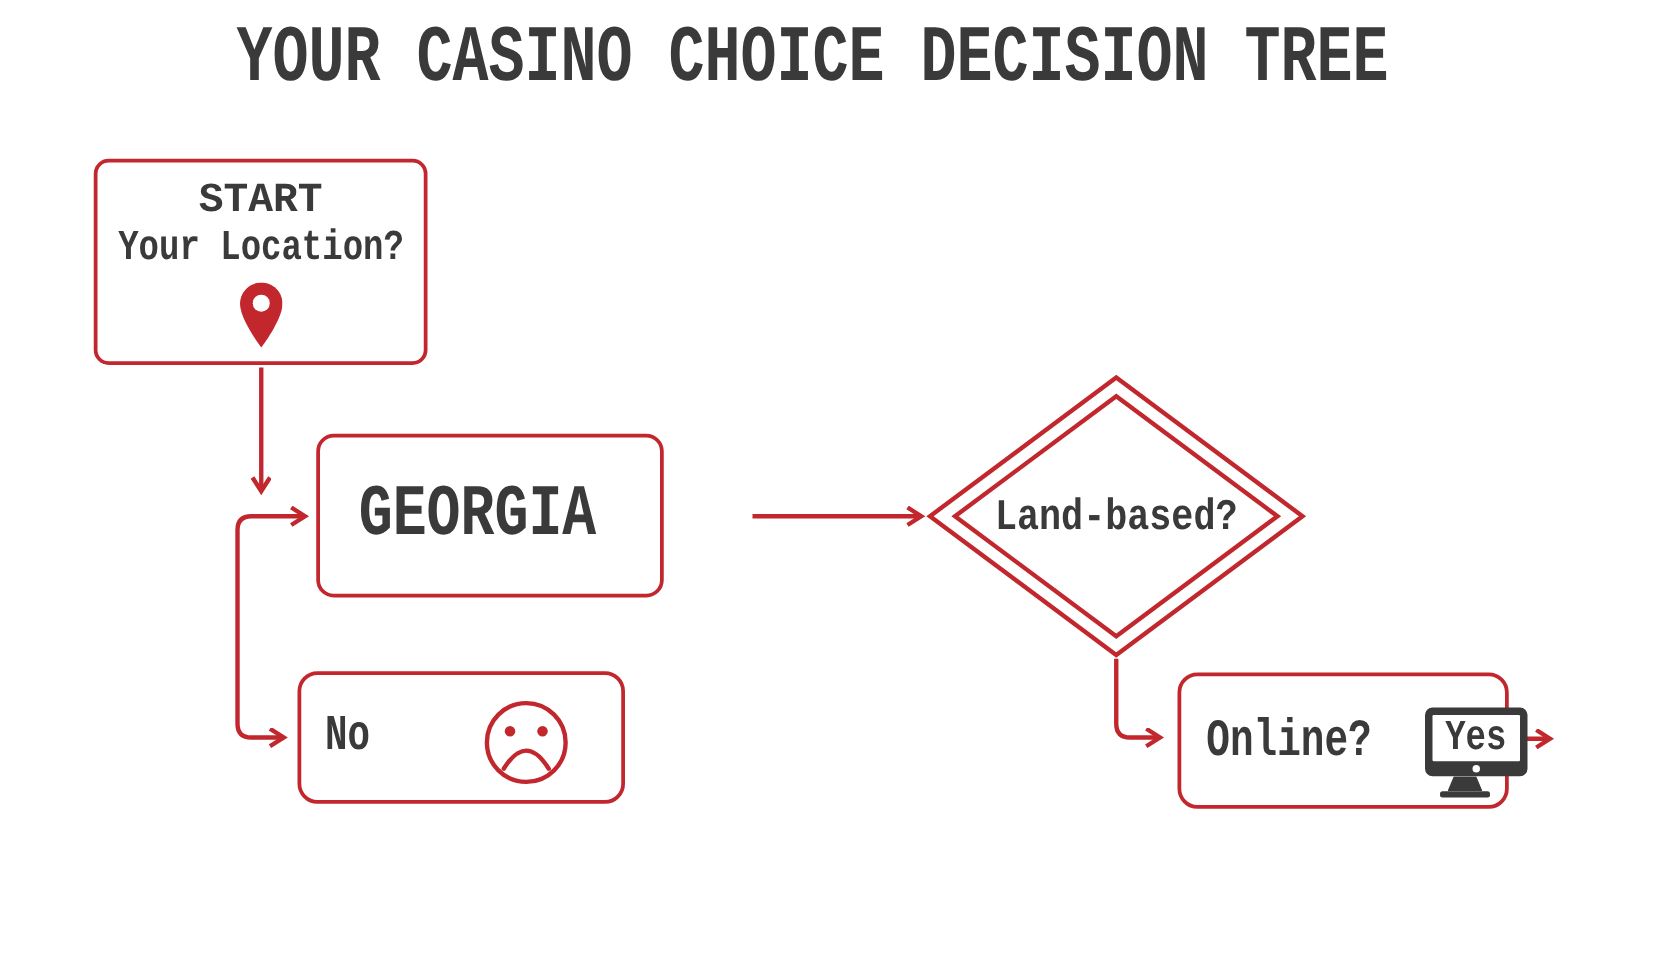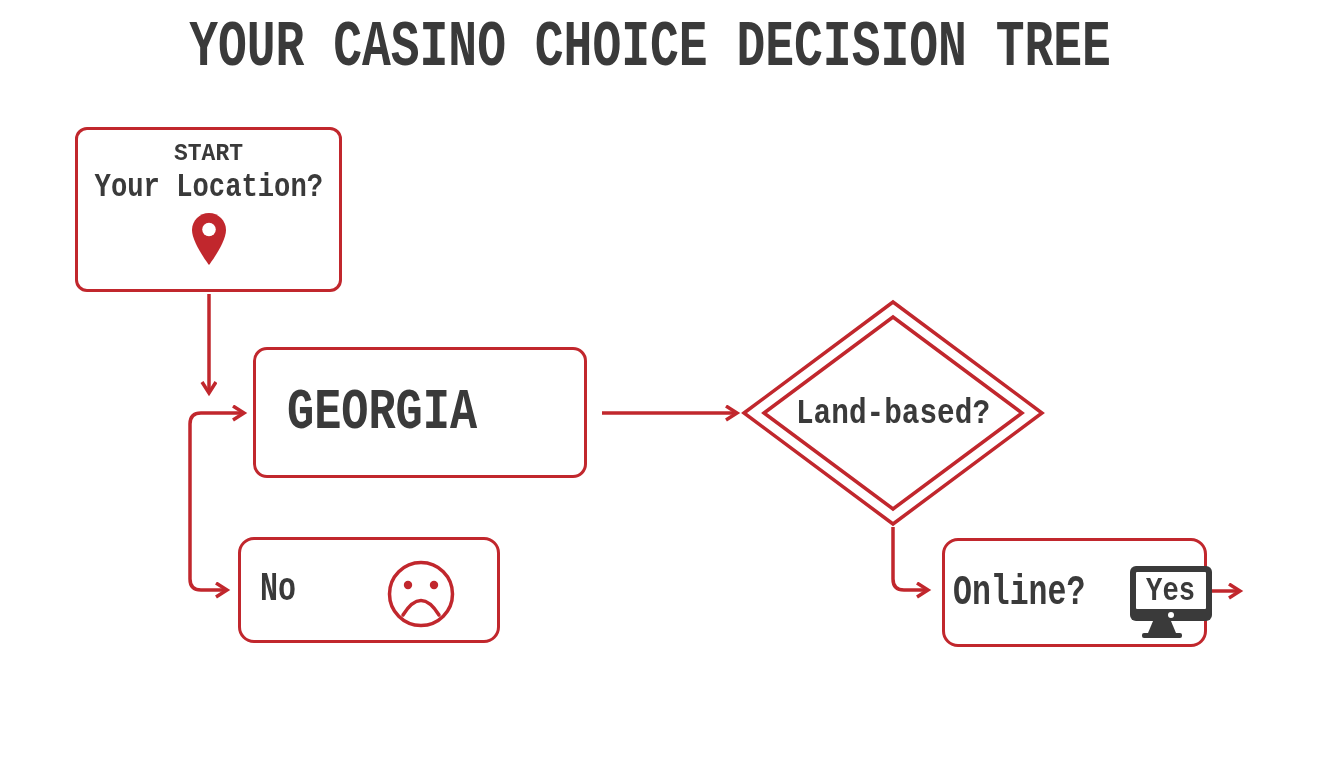--- a/index.html
+++ b/index.html
@@ -39,31 +39,31 @@
     display: flex; align-items: center;
   }
 
   
   .start-box {
     left: 75px; top: 127px; width: 267px; height: 165px;
     border-radius: 12px;
     flex-direction: column; justify-content: flex-start;
     padding-top: 10px;
   }
-  .start-title { font-size: 23px; font-weight: 700; line-height: 1.25; color: var(--dark); }
+  .start-title { font-size: 33px; font-weight: 700; line-height: 1.25; color: var(--dark); }
   .start-question {
     font-size: 34px; font-weight: 700; line-height: 1.1; color: var(--dark);
     display: inline-block; transform: scaleX(0.8); transform-origin: 50% 50%;
     white-space: nowrap;
   }
   .pin-wrap { margin-top: 7px; line-height: 0; }
 
   
   .georgia-box {
-    left: 253px; top: 347px; width: 334px; height: 131px;
+    left: 253px; top: 347px; width: 278px; height: 131px;
     border-radius: 14px; padding-left: 31px;
   }
   .georgia-label {
     font-size: 58px; font-weight: 700; line-height: 1; color: var(--dark);
     display: inline-block; transform: scaleX(0.78); transform-origin: left center;
     white-space: nowrap;
   }
 
   
   .diamond-label {
@@ -82,30 +82,30 @@
   }
   .no-label {
     font-size: 40px; font-weight: 700; line-height: 1; color: var(--dark);
     display: inline-block; transform: scaleX(0.75); transform-origin: left center;
   }
   .sadface-wrap { position: absolute; left: 145px; top: 19px; line-height: 0; }
 
   
   .online-box {
     left: 942px; top: 538px; width: 265px; height: 109px;
-    border-radius: 16px; padding-left: 8px;
+    border-radius: 16px; padding-left: 20px;
   }
   .online-label {
     font-size: 42px; font-weight: 700; line-height: 1; color: var(--dark);
     display: inline-block; transform: scaleX(0.75); transform-origin: left center;
     white-space: nowrap;
   }
 
   
-  .monitor { position: absolute; right: 10px; top: 25px; width: 64px; }
+  .monitor { position: absolute; right: 0; top: 25px; width: 64px; }
   .mon-screen {
     position: relative; width: 82px; height: 55px;
     background: var(--dark); border-radius: 6px;
   }
   .mon-screen-white {
     position: absolute; left: 6px; top: 6px; right: 6px; bottom: 12px;
     background: #ffffff; border-radius: 1px;
     display: flex; align-items: center; justify-content: center;
   }
   .mon-yes {

